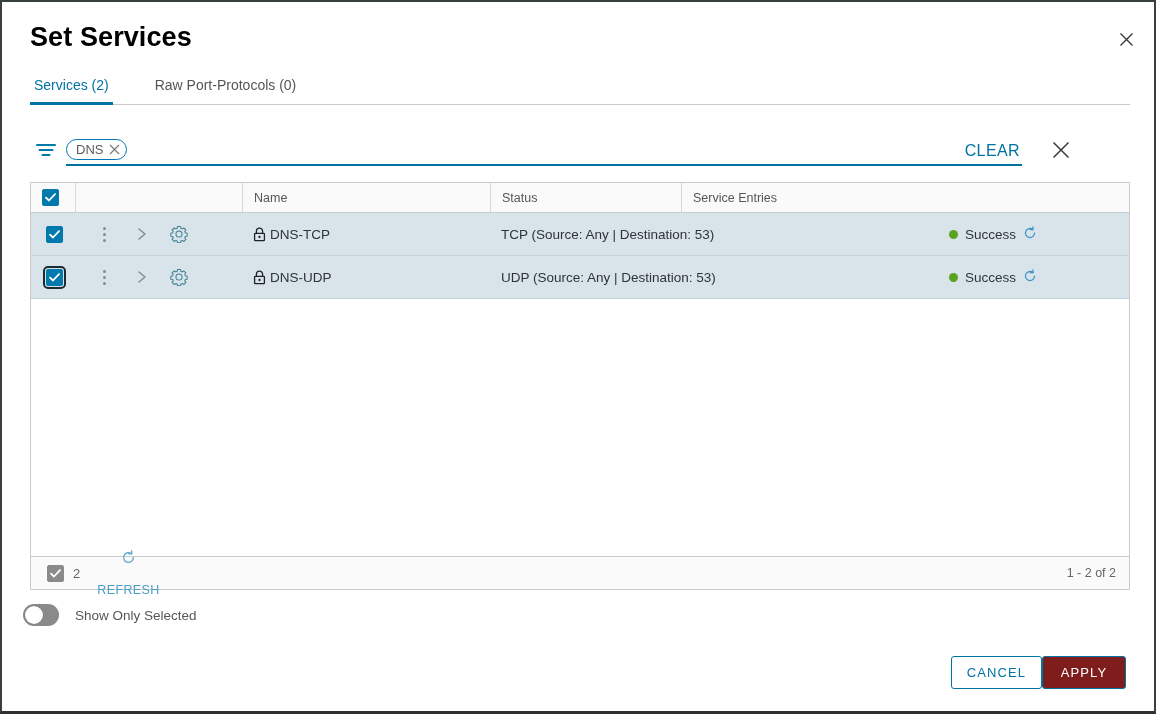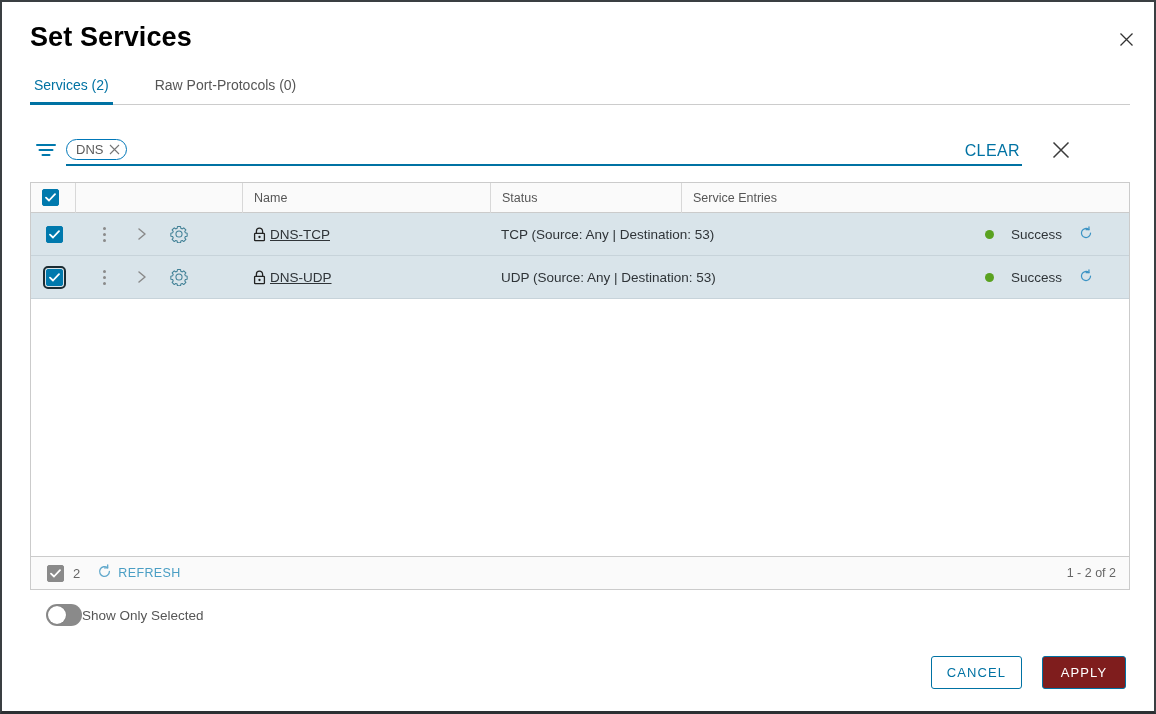--- a/index.html
+++ b/index.html
@@ -179,24 +179,24 @@
     padding-left: 0;
   }
   .icon-btn {
     width: 37px; height: 28px;
     display: flex; align-items: center; justify-content: center;
     cursor: pointer;
   }
   .kebab { width: 4px; display:flex; flex-direction: column; gap: 3px; align-items:center; }
   .kebab i { width: 3px; height: 3px; background: #8a8a8a; border-radius: 50%; display:block; }
 
-  .name-cell { display: flex; align-items: center; gap: 4px; text-decoration: underline; }
+  .name-cell { display: flex; align-items: center; gap: 4px; }
   .lock-icon { display: block; }
 
-  .status-cell { display: flex; align-items: center; gap: 17px; justify-content: center; }
+  .status-cell { display: flex; align-items: center; gap: 7px; }
   .dot { width: 9px; height: 9px; border-radius: 50%; background: #5aa220; display:block; }
   .status-text { font-size: 13.5px; color: #2f3438; }
 
   
   .cb {
     width: 17px; height: 17px;
     border-radius: 2px;
     display: inline-flex; align-items: center; justify-content: center;
     cursor: pointer;
     background: #ffffff;
@@ -212,32 +212,33 @@
   .grid-footer {
     flex: 0 0 auto;
     height: 33px;
     border-top: 1px solid #cbcbcb;
     background: #fafafa;
     display: flex; align-items: center;
     padding: 0 13px 0 16px;
   }
   .footer-count { font-size: 13px; color: #666666; margin-left: 9px; }
   .refresh-btn {
-    display: flex; align-items: center; gap: 6px;
+    display: flex; align-items: center; gap: 14px;
     margin-left: 17px;
     cursor: pointer;
+    flex-direction: column;
   }
   .refresh-label { font-size: 12.5px; letter-spacing: .4px; color: #4a9ec4; }
   .pager { margin-left: auto; font-size: 12.5px; color: #666666; }
 
   
   .toggle-row {
     position: absolute;
-    left: 44px; top: 602px;
-    display: flex; align-items: center; gap: 0;
+    left: 21px; top: 602px;
+    display: flex; align-items: center; gap: 16px;
   }
   .switch {
     width: 36px; height: 22px;
     border-radius: 11px;
     background: #8a8a8a;
     position: relative;
     cursor: pointer;
   }
   .switch .knob {
     position: absolute;
@@ -246,21 +247,21 @@
     border-radius: 50%;
     background: #ffffff;
     box-shadow: 0 0 1px rgba(0,0,0,.35);
   }
   .toggle-label { font-size: 13.5px; color: #565656; }
 
   
   .btn-row {
     position: absolute;
     right: 28px; bottom: 22px;
-    display: flex; align-items: center; gap: 20px;
+    display: flex; align-items: center; gap: 0;
   }
   .btn {
     height: 33px;
     min-width: 84px;
     padding: 0 15px;
     font-size: 13px;
     letter-spacing: 1.1px;
     border-radius: 3px;
     display: flex; align-items: center; justify-content: center;
     cursor: pointer;

